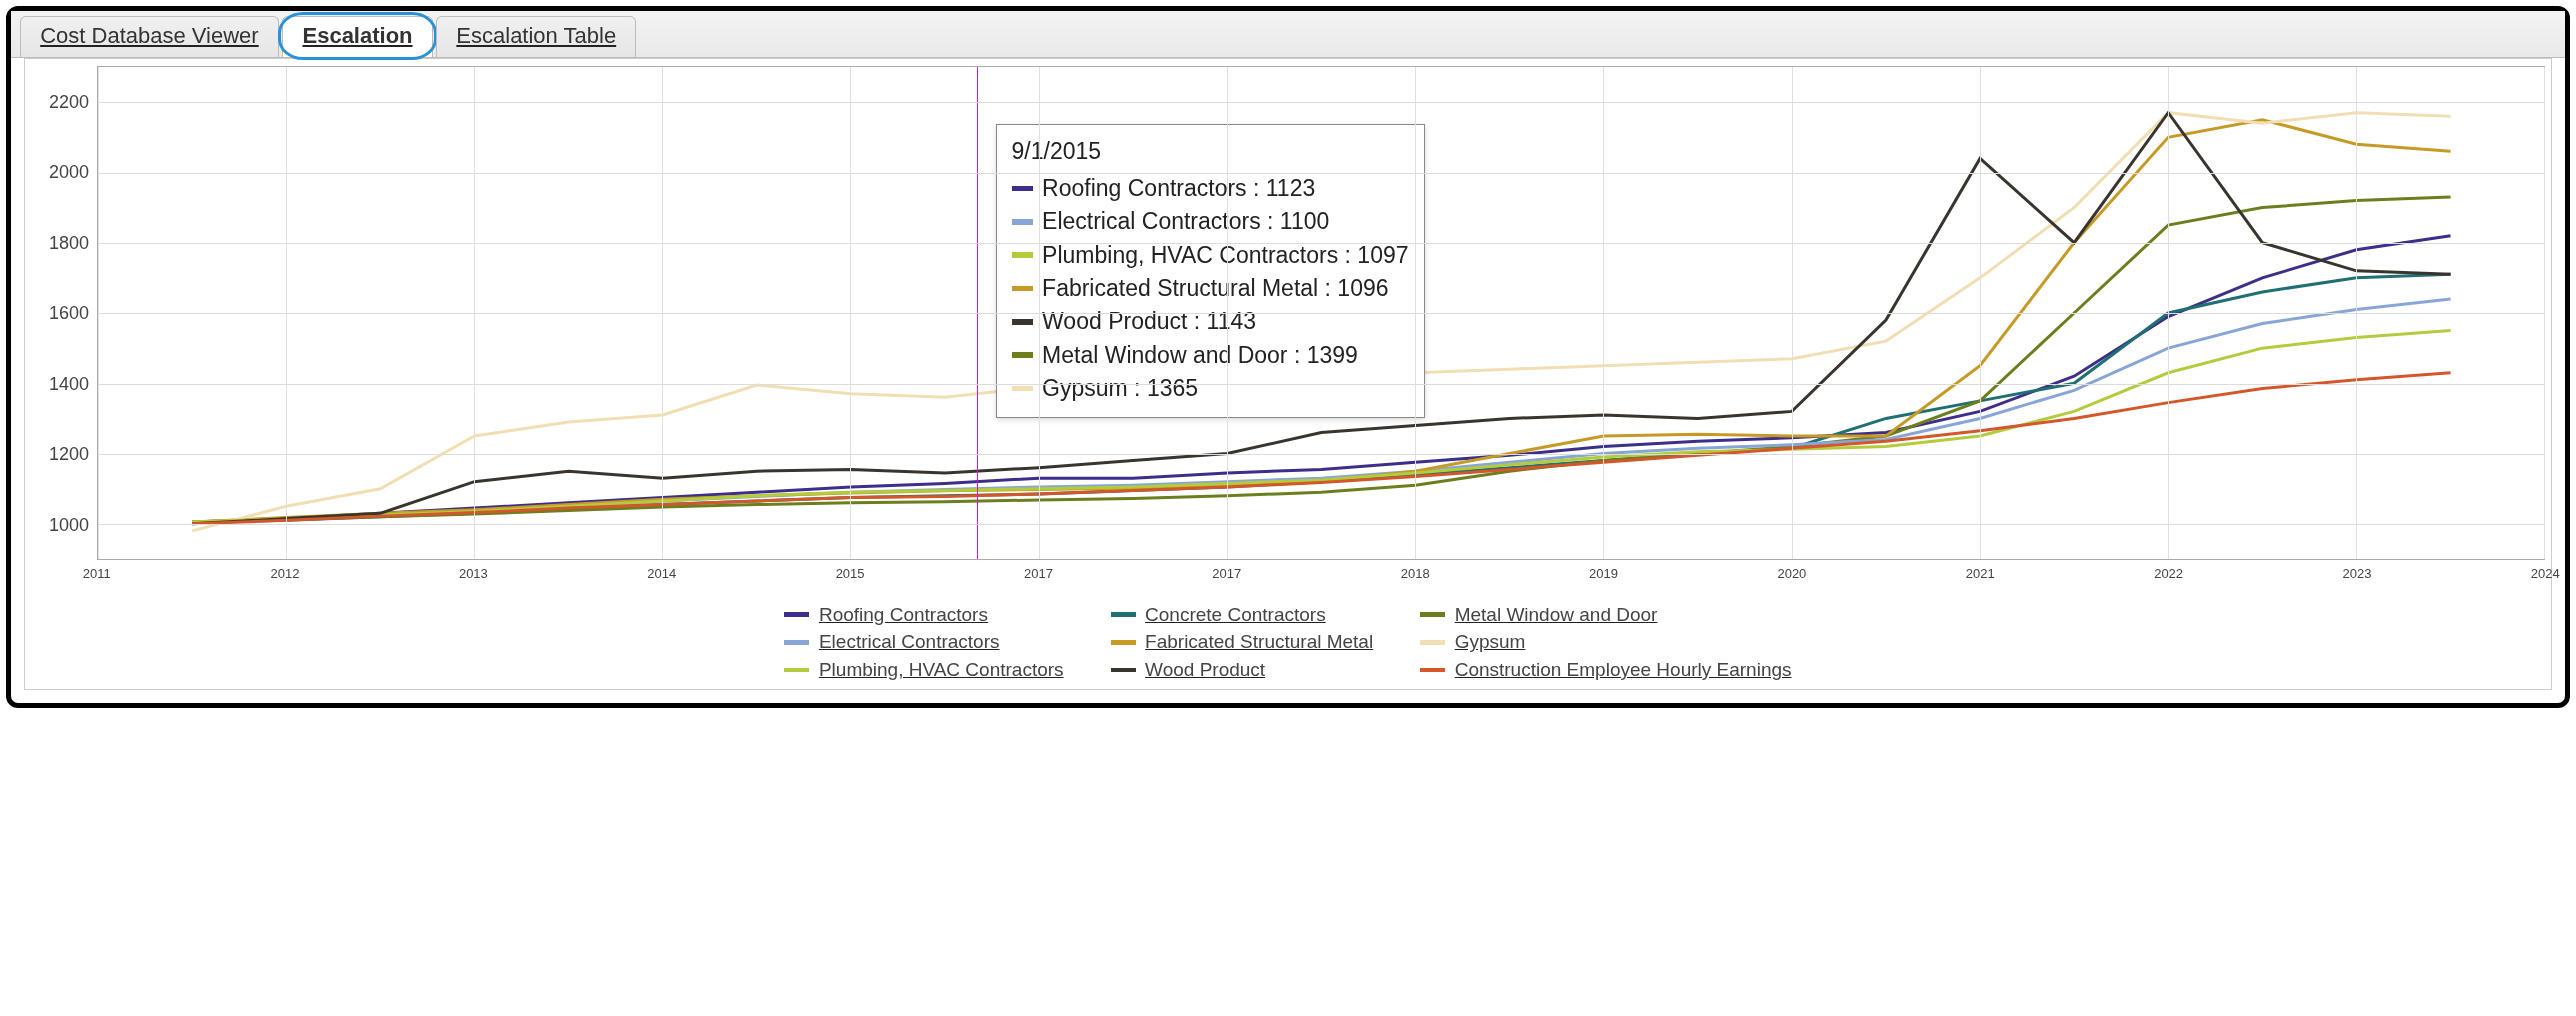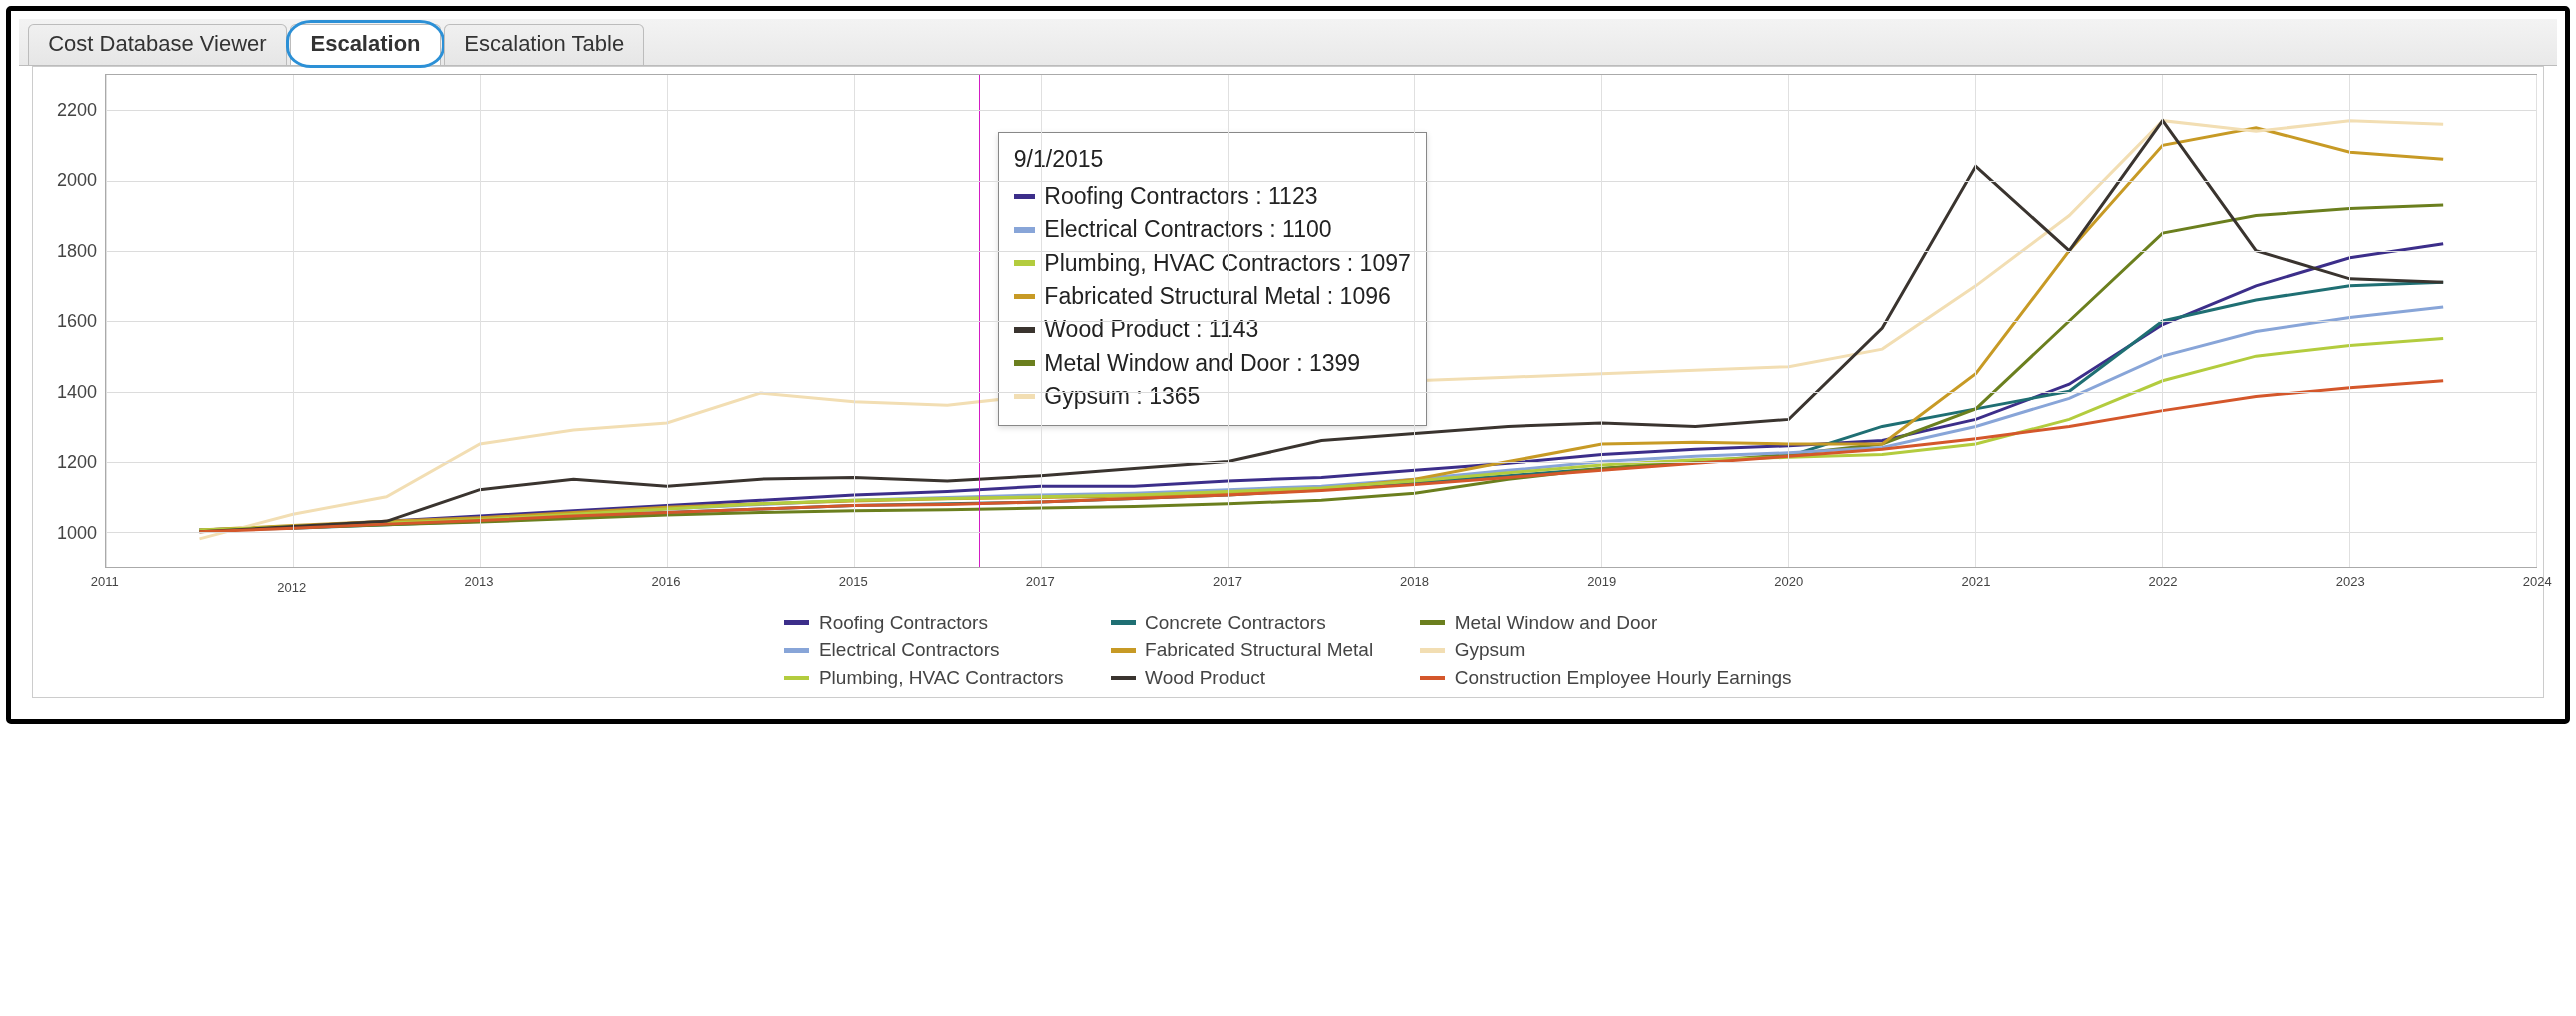--- a/index.html
+++ b/index.html
@@ -11,24 +11,25 @@
   }
   html, body {
     margin: 0;
     padding: 0;
     font-family: "Segoe UI", Arial, Helvetica, sans-serif;
     color: #222;
     background: #fff;
   }
   .frame {
     border: 5.7px solid #000;
-    border-radius: 5px;
+    border-radius: 12px;
     margin: 5.7px;
-    padding: 8px;
+    padding: 0;
     box-sizing: border-box;
+    text-decoration: underline;
   }
   .tabbar {
     display: flex;
     align-items: flex-end;
     background: linear-gradient(#f3f3f3, #e9e9e9);
     border-bottom: 0.9px solid var(--tab-border);
     padding: 5.7px 9.5px 0 9.5px;
   }
   .tab {
     position: relative;
@@ -231,23 +232,23 @@
           <div class="xgrid" style="left: 61.5385%;"></div>
           <div class="xgrid" style="left: 69.2308%;"></div>
           <div class="xgrid" style="left: 76.9231%;"></div>
           <div class="xgrid" style="left: 84.6154%;"></div>
           <div class="xgrid" style="left: 92.3077%;"></div>
           <div class="xgrid" style="left: 100%;"></div>
         </div>
     </div>
     <div class="x-axis" id="xaxis">
         <div class="x-tick" style="left: 0%;">2011</div>
-        <div class="x-tick" style="left: 7.69231%; margin-top: 6px;">2012</div>
+        <div class="x-tick" style="left: 7.69231%;">2012</div>
         <div class="x-tick" style="left: 15.3846%;">2013</div>
-        <div class="x-tick" style="left: 23.0769%;">2016</div>
+        <div class="x-tick" style="left: 23.0769%;">2014</div>
         <div class="x-tick" style="left: 30.7692%;">2015</div>
         <div class="x-tick" style="left: 38.4615%;">2017</div>
         <div class="x-tick" style="left: 46.1538%;">2017</div>
         <div class="x-tick" style="left: 53.8462%;">2018</div>
         <div class="x-tick" style="left: 61.5385%;">2019</div>
         <div class="x-tick" style="left: 69.2308%;">2020</div>
         <div class="x-tick" style="left: 76.9231%;">2021</div>
         <div class="x-tick" style="left: 84.6154%;">2022</div>
         <div class="x-tick" style="left: 92.3077%;">2023</div>
         <div class="x-tick" style="left: 100%;">2024</div>

